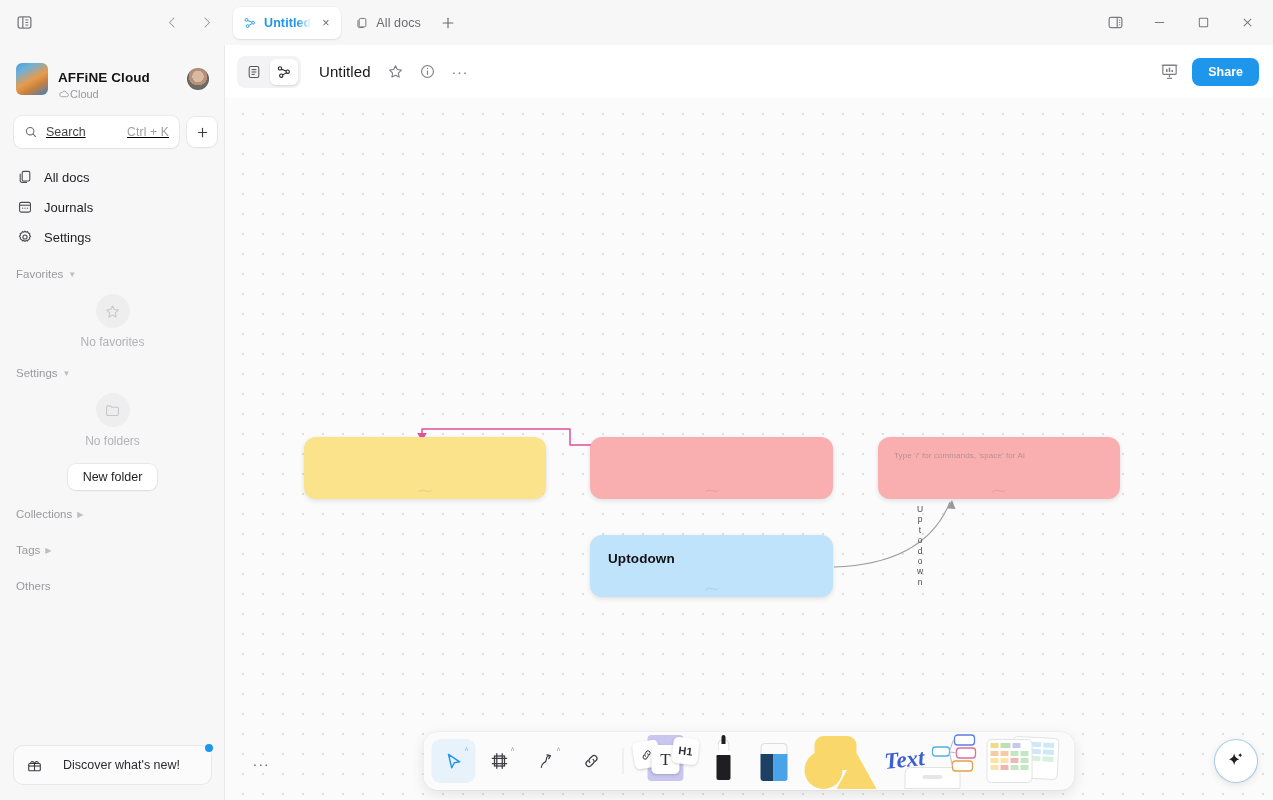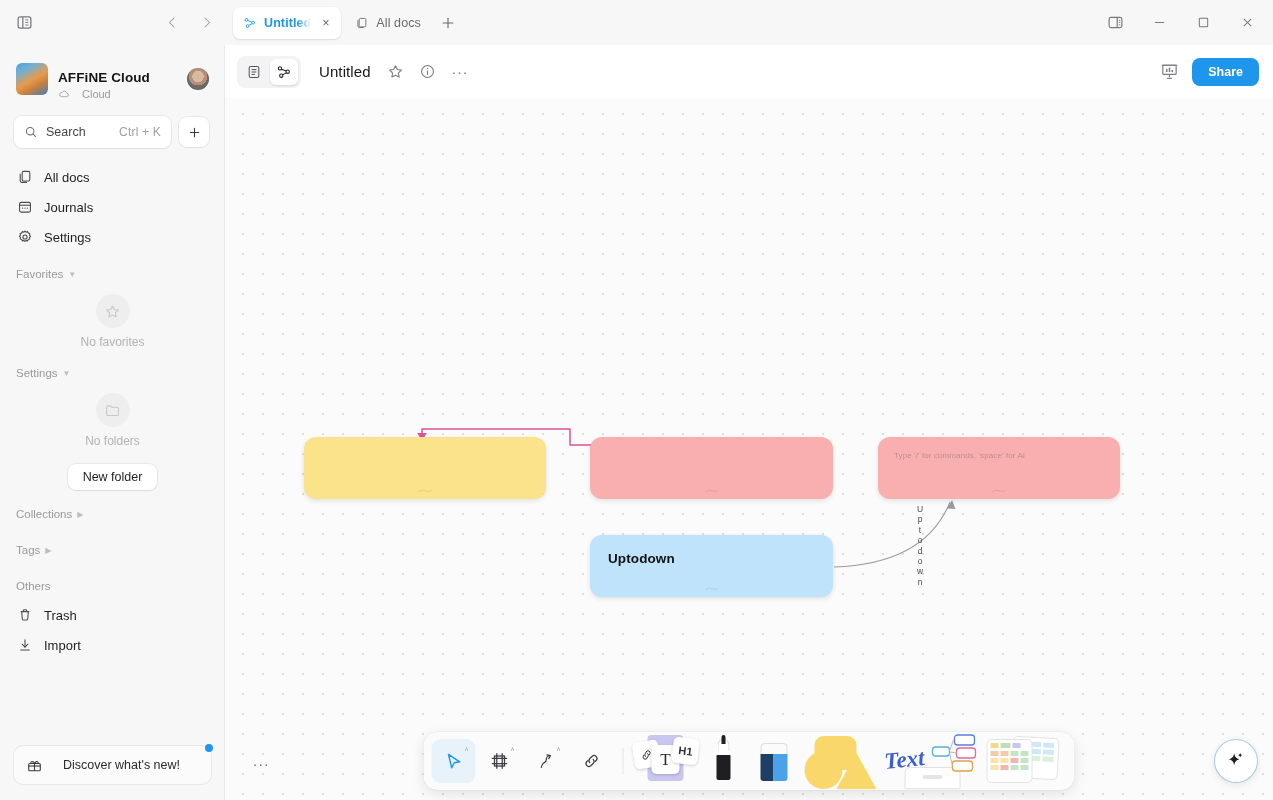--- a/index.html
+++ b/index.html
@@ -62,28 +62,28 @@
   .workspace {
     display:flex; align-items:center; gap:10px;
     margin: 7px 8px 0 8px; padding: 6px 8px; border-radius:8px; cursor:pointer;
   }
   .ws-avatar {
     width: 32px; height:32px; border-radius:6px; flex:0 0 32px;
     background: linear-gradient(150deg,#4f9ed8 0%,#6fb0d8 22%, #e89a4a 52%, #c6803e 70%, #3f7fc0 100%);
   }
   .ws-text { flex:1; min-width:0; }
   .ws-name { font-size:13.5px; font-weight:700; color:#141414; line-height:15px; letter-spacing:0.1px;margin-top:12px;}
-  .ws-sub { font-size:11px; color:#9a9a9e; display:flex; align-items:center; gap:12px; margin-top:3px;}
+  .ws-sub { font-size:11px; color:#9a9a9e; display:flex; align-items:center; gap:0; margin-top:3px;}
   .user-avatar {
     width:22px;height:22px;border-radius:50%;flex:0 0 22px;
     background: radial-gradient(circle at 50% 38%, #d8b9a2 0 33%, #b7907a 33% 52%, #6e6a66 52% 100%);
     box-shadow: inset 0 0 0 1px rgba(0,0,0,0.08);
     overflow:hidden; position:relative;
   }
-  .search-row { display:flex; align-items:center; gap:8px; padding: 10px 16px 6px 14px;}
+  .search-row { display:flex; align-items:center; gap:8px; padding: 10px 8px 6px 14px; text-decoration: underline;}
   .search-box {
     flex:1; height:32px; border-radius:8px; background:#fff;
     box-shadow: 0 0 0 1px rgba(0,0,0,0.055), 0 1px 2px rgba(0,0,0,0.04);
     display:flex; align-items:center; gap:8px; padding: 0 10px; cursor:text;
   }
   .search-label { font-size:12.5px; color:#46464b; }
   .search-kbd { margin-left:auto; font-size:12px; color:#a0a0a5; letter-spacing:0.2px;}
   .new-doc-btn {
     width:30px;height:30px;border-radius:8px;background:#fff;
     box-shadow: 0 0 0 1px rgba(0,0,0,0.055), 0 1px 2px rgba(0,0,0,0.04);
@@ -381,41 +381,20 @@
         <span class="caret">▶</span>
       </div>
       <div class="section-head">
         <span>Tags</span>
         <span class="caret">▶</span>
       </div>
       <div class="section-head">
         <span>Others</span>
       </div>
 
-      <div class="nav-list" style="padding-top:0">
-        <div class="nav-item">
-          <span class="ni-icon">
-            <svg width="16" height="16" viewBox="0 0 20 20" fill="none" stroke="currentColor" stroke-width="1.35">
-                <path d="M4.6 5.8 h10.8 M8 5.8 v-1.4 a1 1 0 0 1 1 -1 h2 a1 1 0 0 1 1 1 v1.4"></path>
-                <path d="M5.9 5.8 l0.7 9.3 a1.3 1.3 0 0 0 1.3 1.2 h4.2 a1.3 1.3 0 0 0 1.3 -1.2 l0.7 -9.3"></path>
-              </svg>
-          </span>
-          <span>Trash</span>
-        </div>
-        <div class="nav-item">
-          <span class="ni-icon">
-            <svg width="16" height="16" viewBox="0 0 20 20" fill="none" stroke="currentColor" stroke-width="1.35" stroke-linecap="round" stroke-linejoin="round">
-                <line x1="10" y1="3.4" x2="10" y2="12.4"></line>
-                <polyline points="6.4,9 10,12.6 13.6,9"></polyline>
-                <line x1="4.6" y1="16.2" x2="15.4" y2="16.2"></line>
-              </svg>
-          </span>
-          <span>Import</span>
-        </div>
-      </div>
 
       <div class="discover">
         <svg width="17" height="17" viewBox="0 0 20 20" fill="none" stroke="#3a3a3f" stroke-width="1.3">
           <rect x="3.2" y="7.6" width="13.6" height="8.6" rx="1.3"></rect>
             <line x1="3.2" y1="10.6" x2="16.8" y2="10.6"></line>
             <line x1="10" y1="7.6" x2="10" y2="16.2"></line>
           <path d="M10 7.4 c-1.4 -2.6 -4.6 -2.4 -4.2 -0.4 M10 7.4 c1.4 -2.6 4.6 -2.4 4.2 -0.4"></path>
         </svg>
         <span class="discover-text">Discover what's new!</span>
         <span class="discover-dot"></span>

